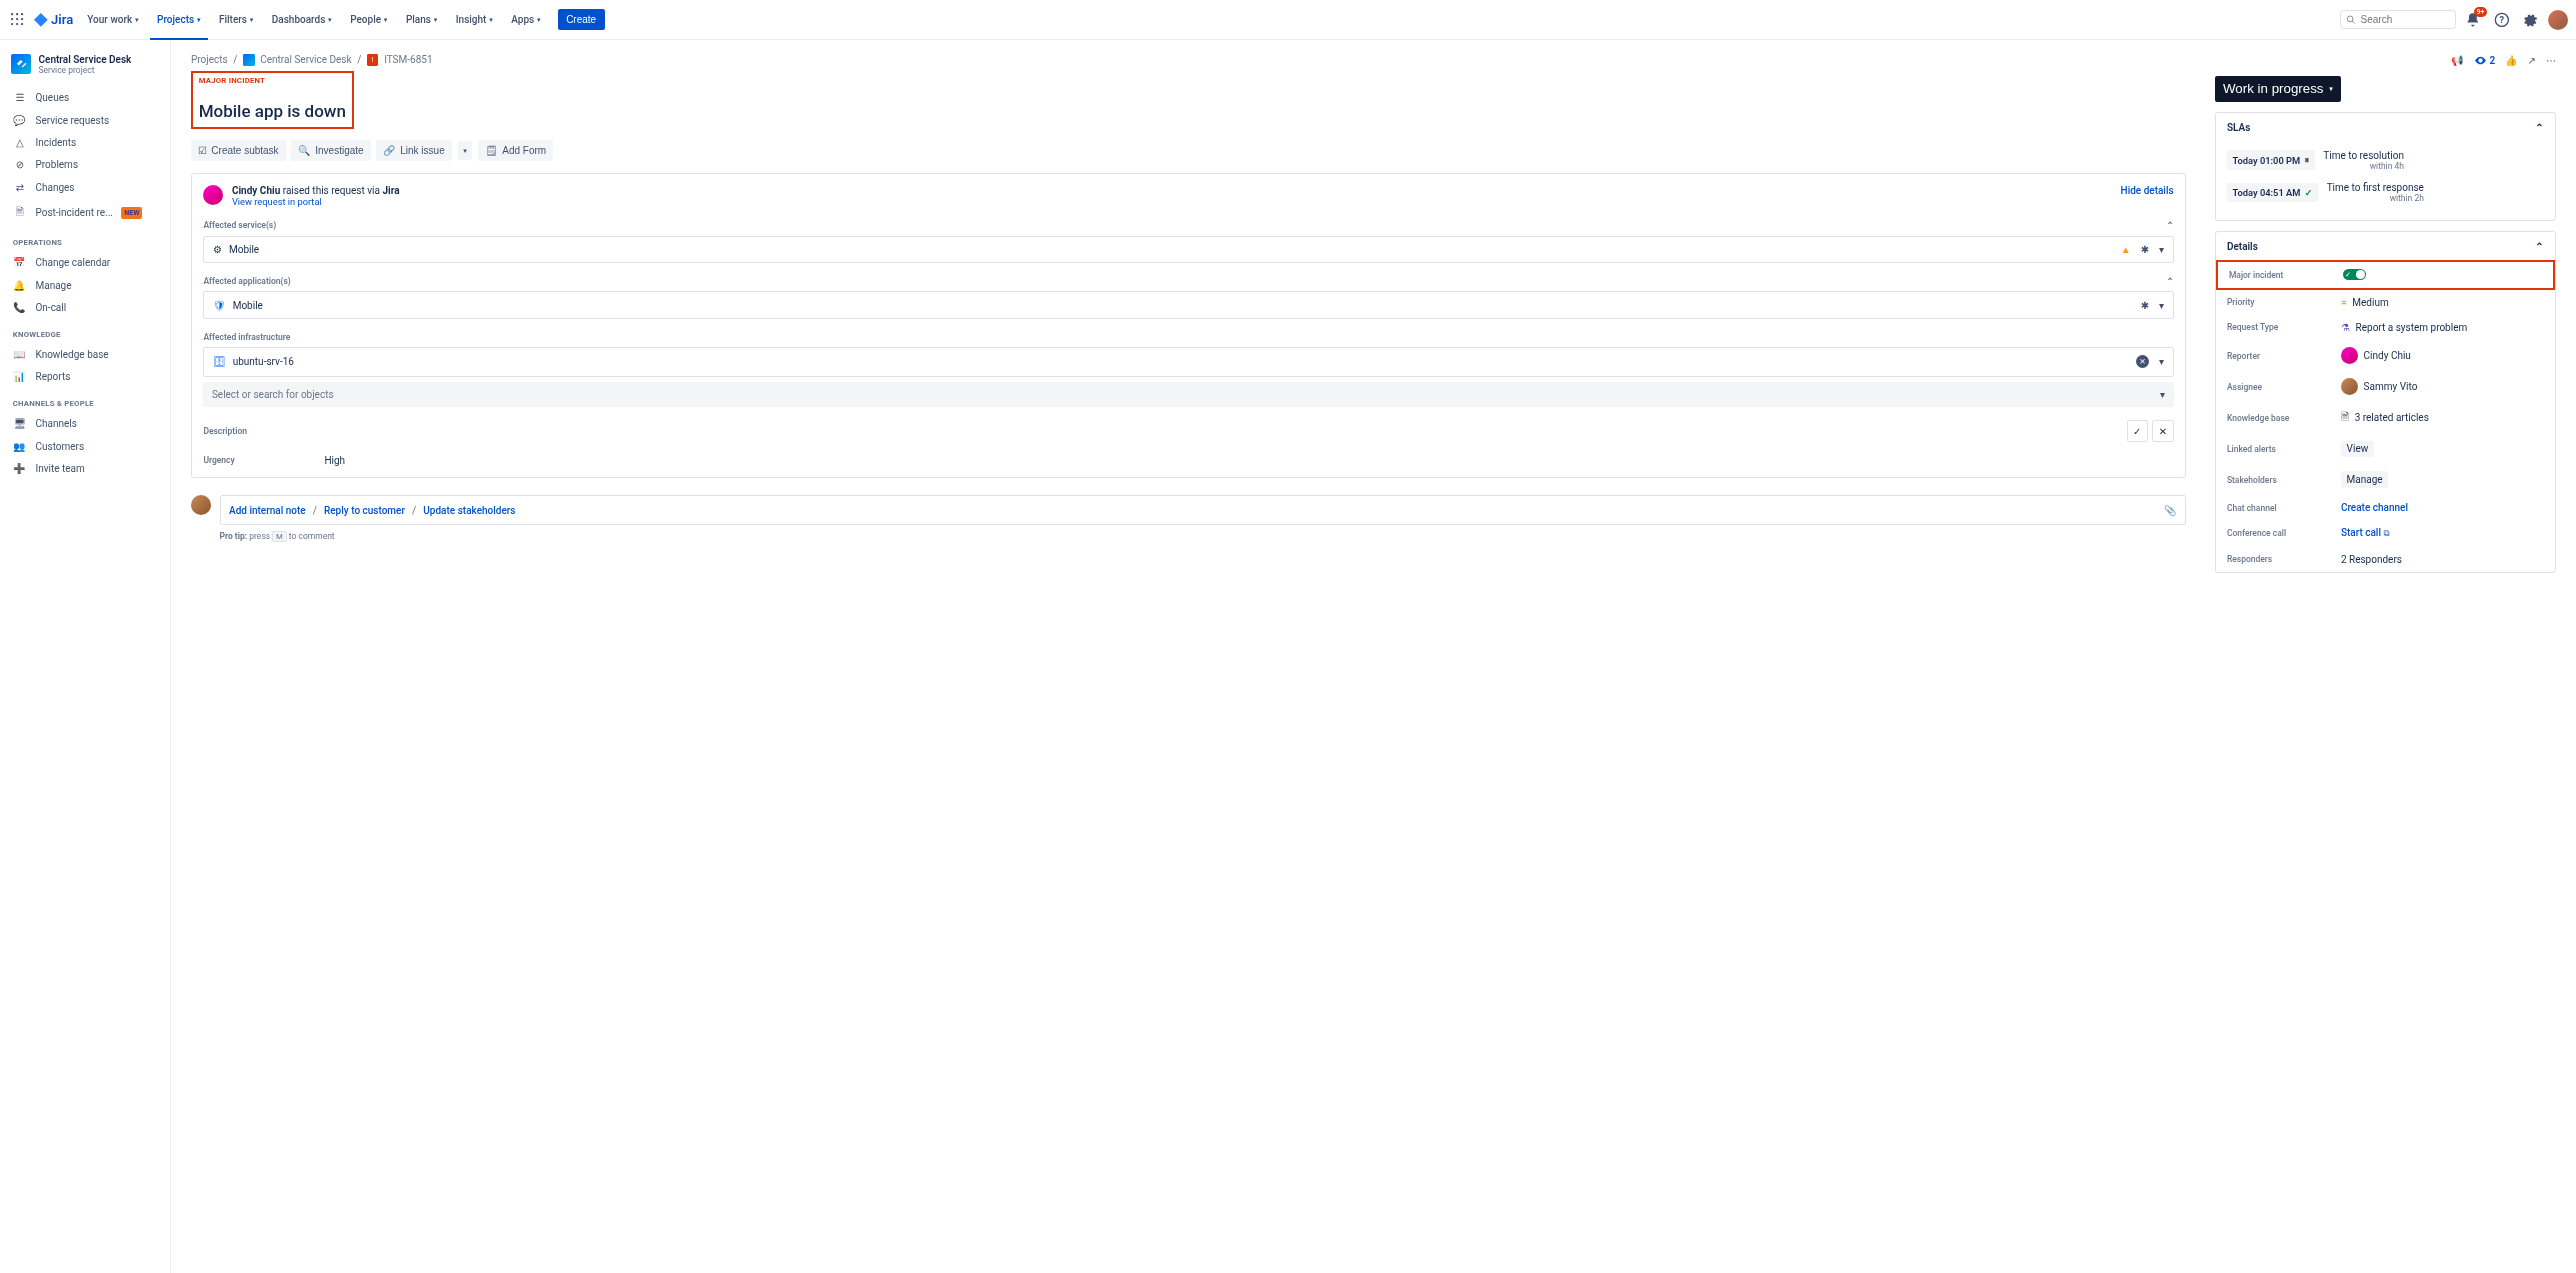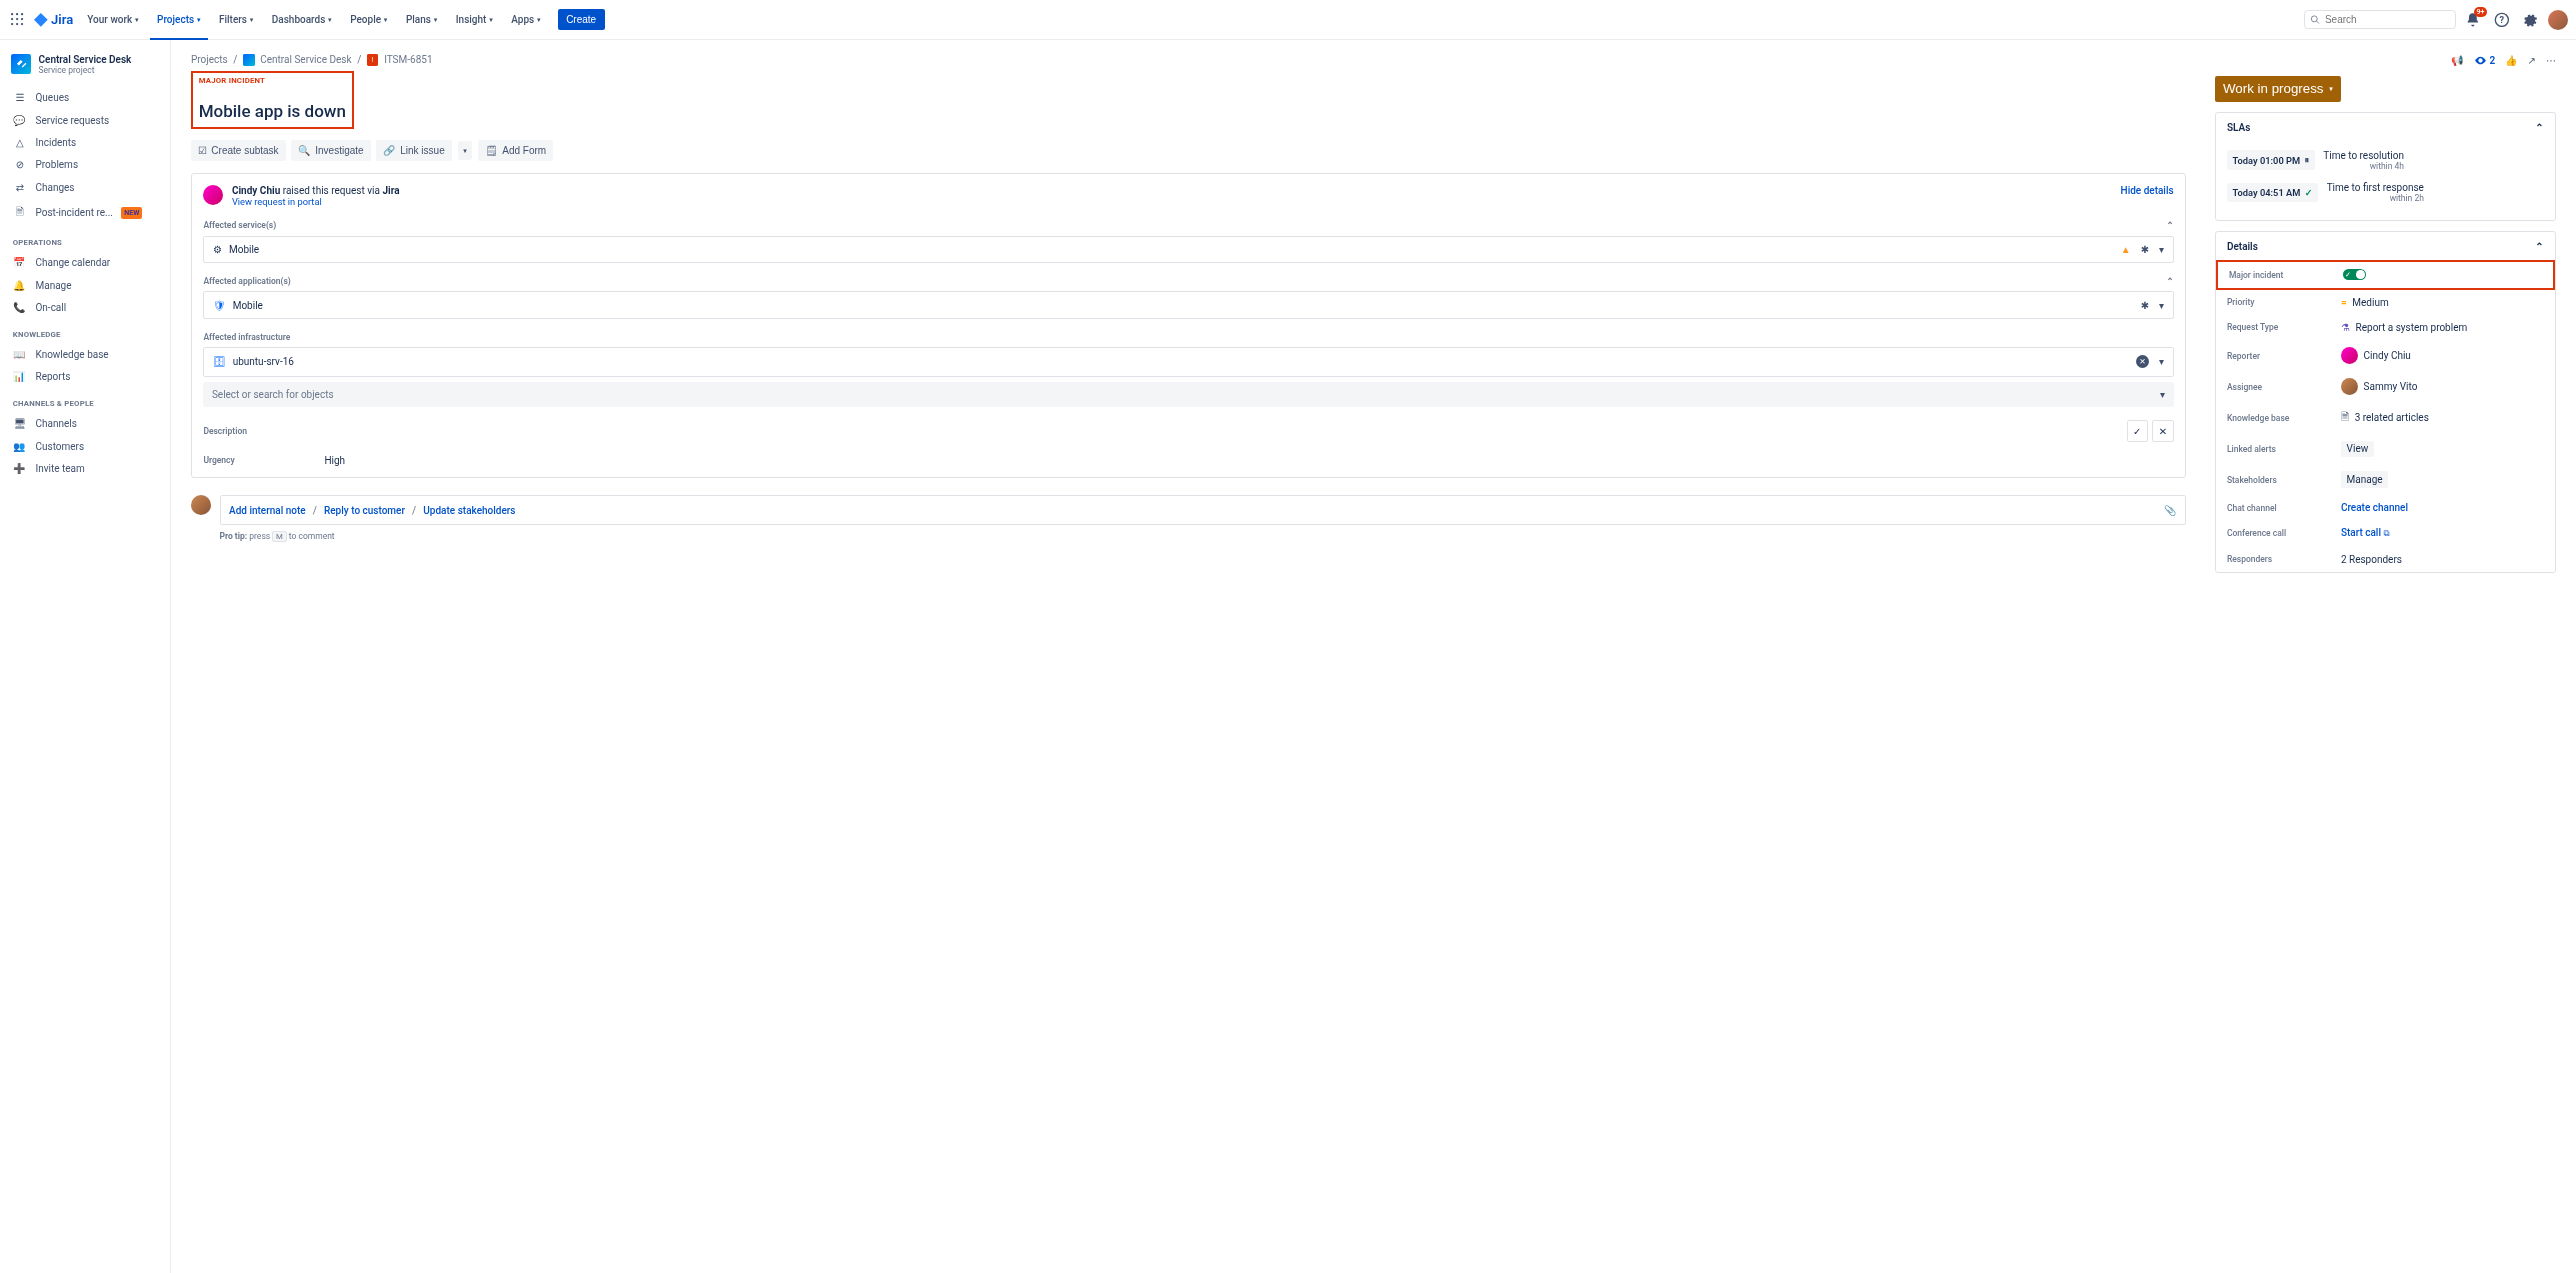--- a/index.html
+++ b/index.html
@@ -9,21 +9,21 @@
 
 .topnav { display: flex; align-items: center; height: 40px; padding: 0 8.5px; border-bottom: 0.7px solid #EBECF0; }
 .topnav-left { display: flex; align-items: center; gap: 4.3px; }
 .app-switcher { width: 17px; height: 17px; display:flex; align-items:center; justify-content:center; cursor:pointer; border-radius:2.1px;}
 .jira-logo { display:flex; align-items:center; gap:2.8px; color:#0052CC; font-weight:600; font-size:13px; padding:0 2.8px;}
 .nav-item { display:flex; align-items:center; gap:2.8px; padding: 0 7.1px; height:40px; color:#42526E; font-weight:500; cursor:pointer; }
 .nav-item.active { color:#0052CC; box-shadow: inset 0 -2.1px 0 #0052CC; }
 .chev { font-size:7.1px; }
 .create-btn { background:#0052CC; color:#fff; border:none; padding:5px 8.5px; border-radius:2.1px; font-weight:500; font-size:10px; cursor:pointer; margin-left:5.7px; }
 .topnav-right { margin-left:auto; display:flex; align-items:center; gap:5.7px; }
-.search-box { display:flex; align-items:center; gap:4.3px; border:1.4px solid #DFE1E6; border-radius:3.6px; padding:2.8px 5.7px; width:152px; color:#6B778C; }
+.search-box { display:flex; align-items:center; gap:4.3px; border:1.4px solid #DFE1E6; border-radius:3.6px; padding:2.8px 5.7px; width:116px; color:#6B778C; }
 .search-box input { border:none; outline:none; width:100%; font-size:10px; }
 .icon-btn { width:23px; height:23px; display:flex; align-items:center; justify-content:center; border-radius:50%; cursor:pointer; color:#42526E; position:relative;}
 .notif-badge { position:absolute; top:-1.4px; right:-2.8px; background:#DE350B; color:#fff; font-size:7.1px; padding:0.7px 2.8px; border-radius:5.7px; font-weight:600; }
 .avatar-sm { width:20px; height:20px; border-radius:50%; background:linear-gradient(135deg,#d97757,#8b5a3c); }
 
 
 .layout { display:flex; height:calc(100vh - 40px); }
 .sidebar { width:171px; border-right:0.7px solid #EBECF0; padding:14.2px 5.7px; overflow-y:auto; flex-shrink:0; }
 .project-header { display:flex; gap:7.1px; padding:0 5.7px 11.4px; }
 .project-icon { width:20px; height:20px; border-radius:2.1px; background:linear-gradient(135deg,#0065FF,#00B8D9); display:flex; align-items:center; justify-content:center; color:#fff; }
@@ -79,21 +79,21 @@
 .comment-tabs { display:flex; gap:7.1px; }
 .comment-tabs a { color:#0052CC; font-weight:500; }
 .comment-sep { color:#6B778C; }
 .attach-ic { position:absolute; right:8.5px; top:8.5px; color:#42526E; }
 .protip { font-size:8.5px; color:#6B778C; margin-top:5.7px; }
 .kbd { background:#F4F5F7; border:0.7px solid #DFE1E6; padding:0 2.8px; border-radius:2.1px; font-size:7.8px; }
 
 
 .top-actions { display:flex; justify-content:flex-end; gap:10px; align-items:center; color:#42526E; margin-bottom:8.5px; }
 .watch-count { display:flex; align-items:center; gap:2.8px; color:#0052CC; font-weight:600; }
-.status-btn { background:#a16207; color:#fff; border:none; padding:5.7px 8.5px; border-radius:2.1px; font-weight:500; display:flex; align-items:center; gap:5.7px; cursor:pointer; }
+.status-btn { background:#0f172a; color:#fff; border:none; padding:5.7px 8.5px; border-radius:2.1px; font-weight:500; display:flex; align-items:center; gap:5.7px; cursor:pointer; }
 .panel { border:0.7px solid #DFE1E6; border-radius:2.8px; margin-top:10px; }
 .panel-header { padding:8.5px 11.4px; font-weight:600; display:flex; align-items:center; }
 .panel-body { padding:2.8px 11.4px 11.4px;text-align:right; }
 .sla-row { display:flex; align-items:center; gap:8.5px; padding:5.7px 0; }
 .sla-time-pill { background:#F4F5F7; padding:3.6px 5.7px; border-radius:2.1px; font-weight:600; font-size:9.3px; display:flex; align-items:center; gap:4.3px; }
 .sla-check { color:#00875A; }
 .sla-pause { color:#42526E; }
 .sla-text { font-size:10px; }
 .sla-sub { font-size:8.5px; color:#6B778C; }
 

